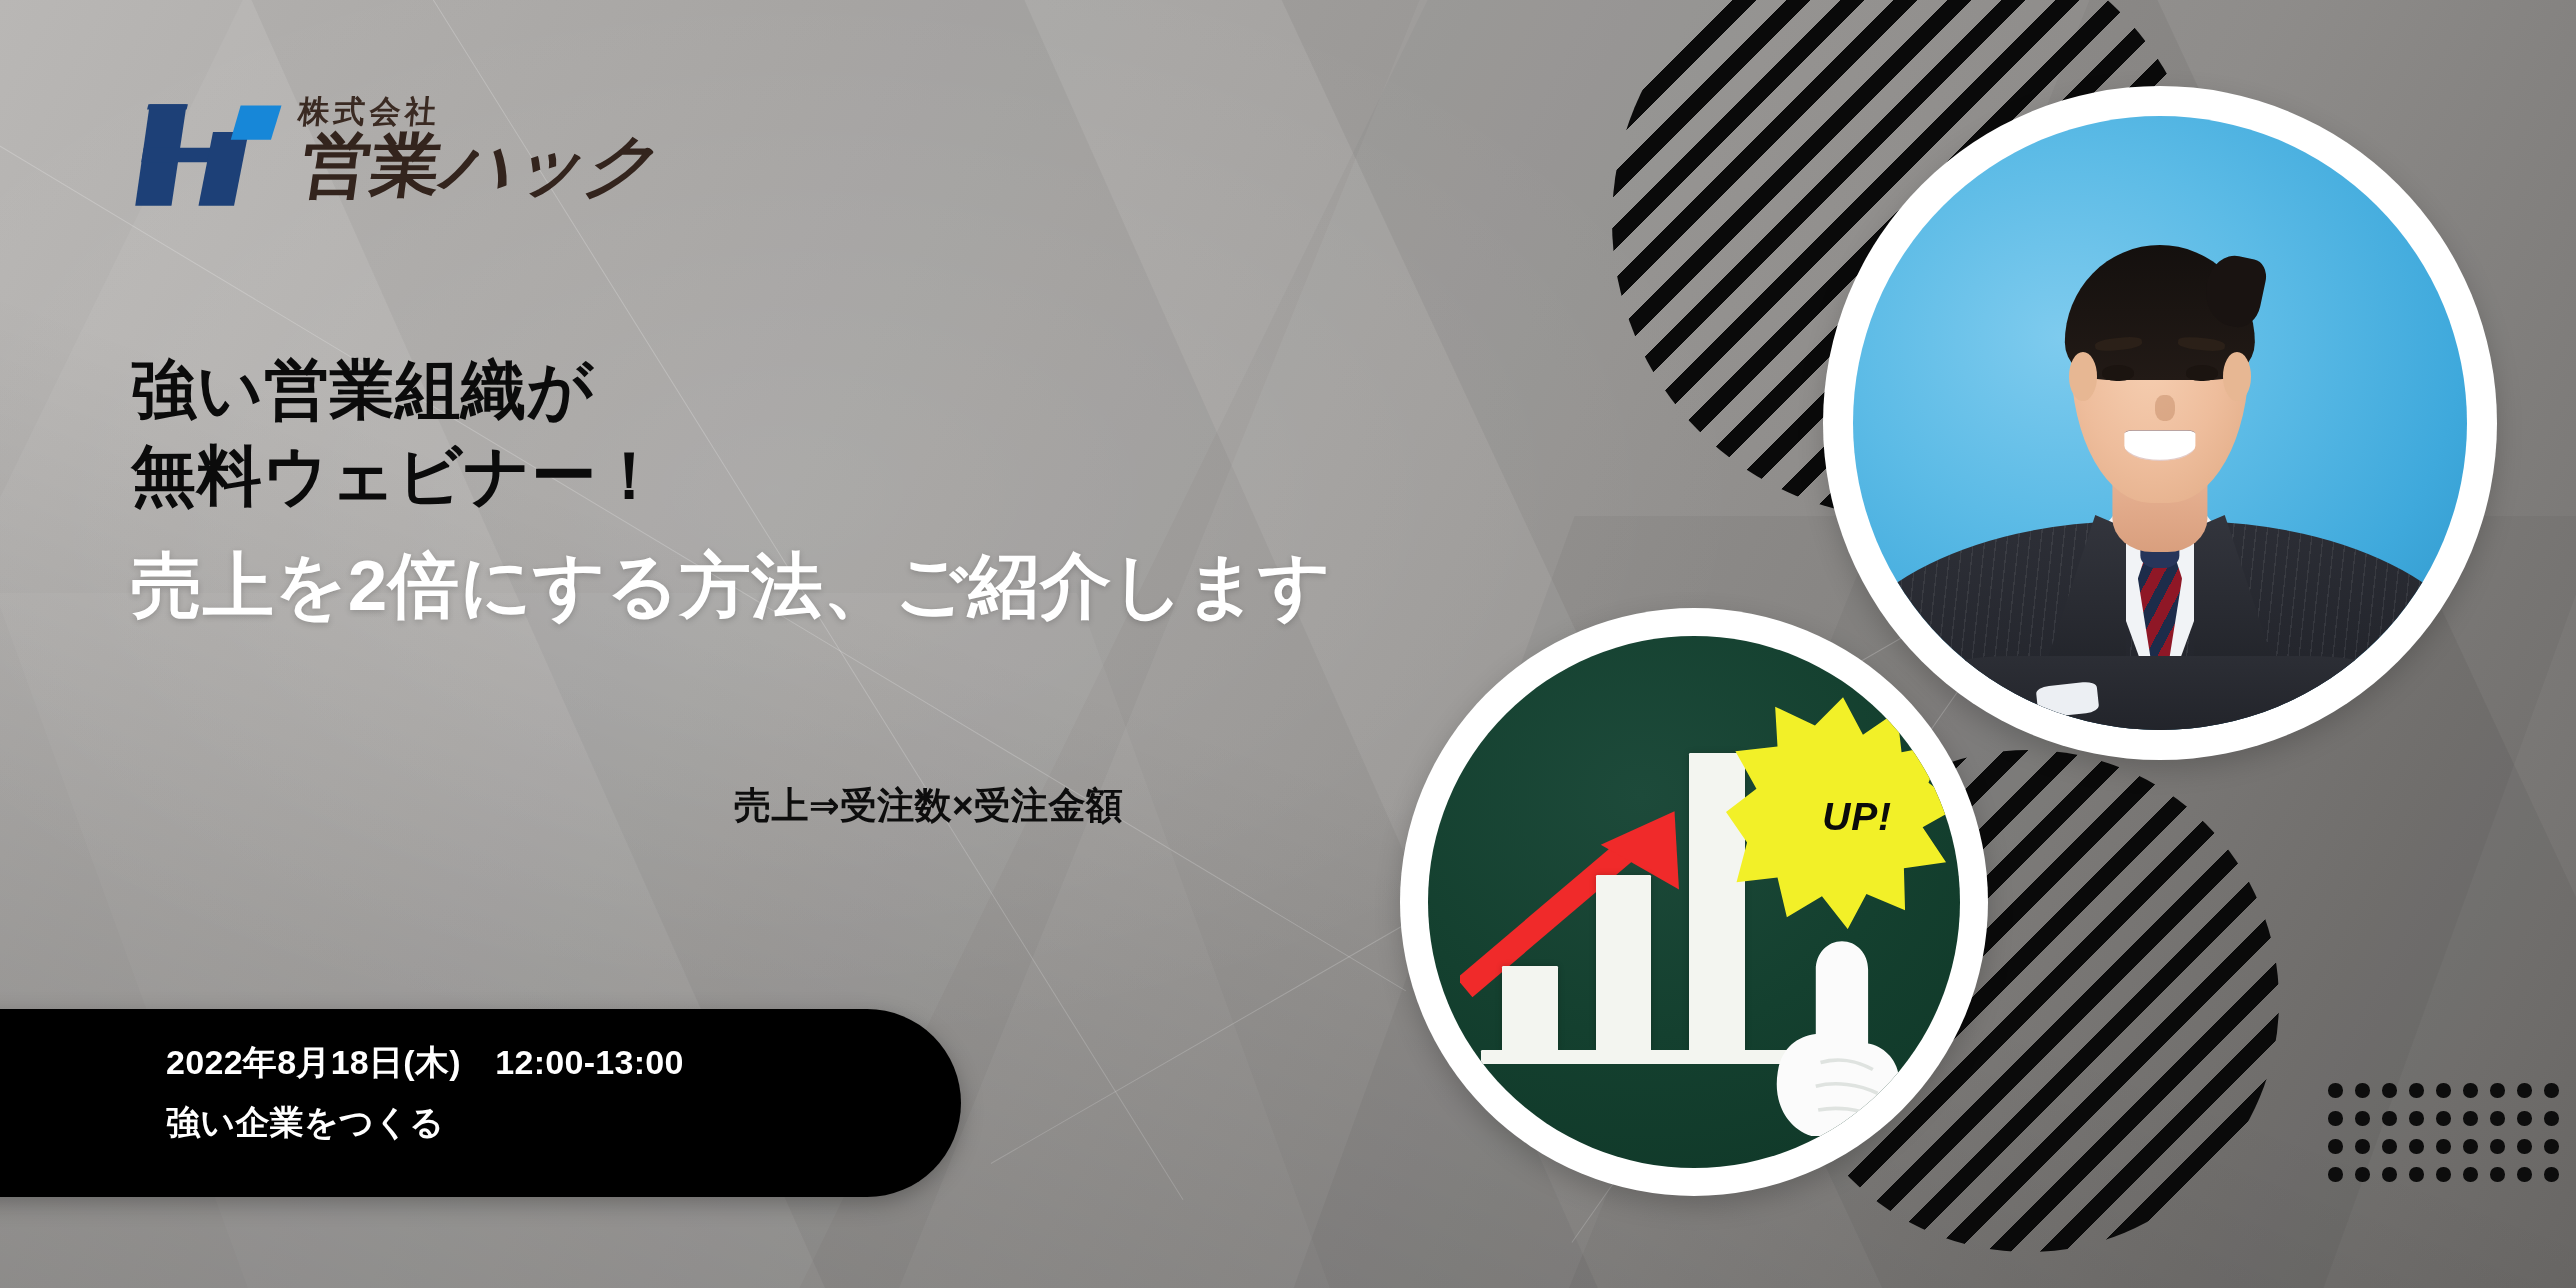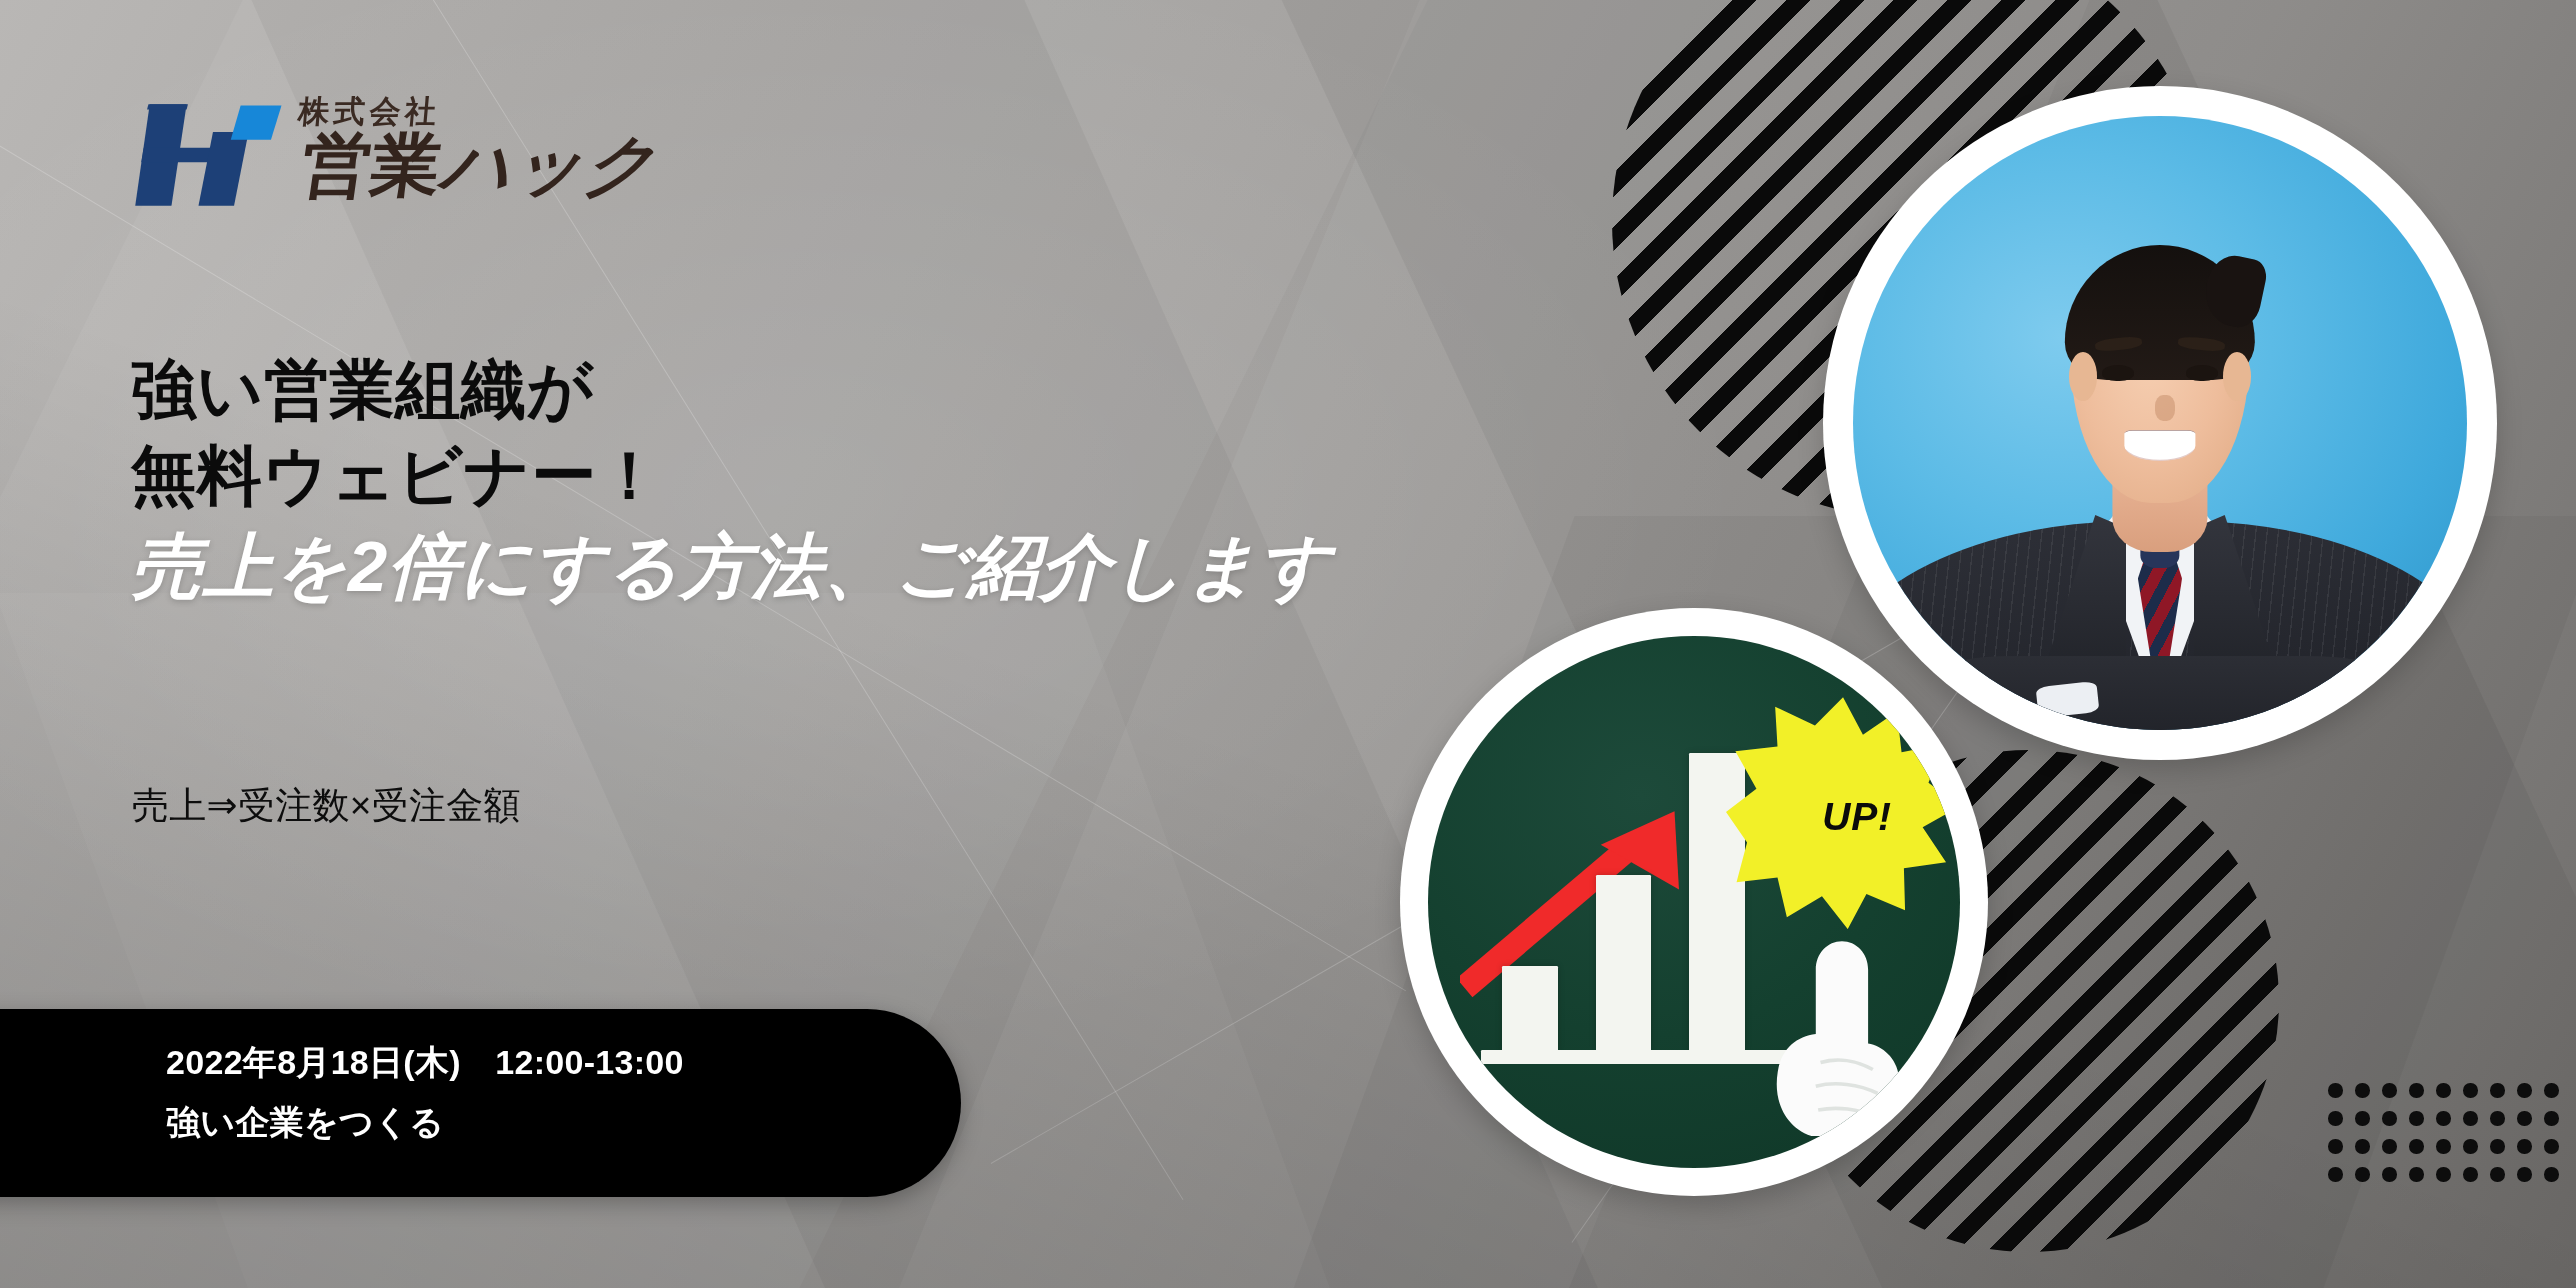--- a/index.html
+++ b/index.html
@@ -159,39 +159,39 @@
     font-size: 65px;
     font-weight: 900;
     line-height: 1.33;
     letter-spacing: 0.7px;
     white-space: nowrap;
   }
   .hl-dark { color: #0b0b0b; }
   .hl-light {
     color: #ffffff;
     font-size: 71px;
-    margin-top: 0;
+    margin-top: 19px;
     text-shadow: 0 2px 6.6px rgba(0,0,0,0.18);
-    font-style: italic;
   }
 
   
   .subcopy {
     position: absolute;
     left: 132px;
     top: 778px;
     width: 991px;
     color: #0d0d0d;
   }
   .sub-line {
     font-size: 37px;
-    font-weight: 400;
+    font-weight: 700;
     line-height: 1.52;
     letter-spacing: 0.3px;
     white-space: nowrap;
+    text-align: right;
   }
 
   
   .date-pill {
     position: absolute;
     left: -172px;
     top: 1009px;
     width: 1133px;
     height: 188px;
     background: #000000;

